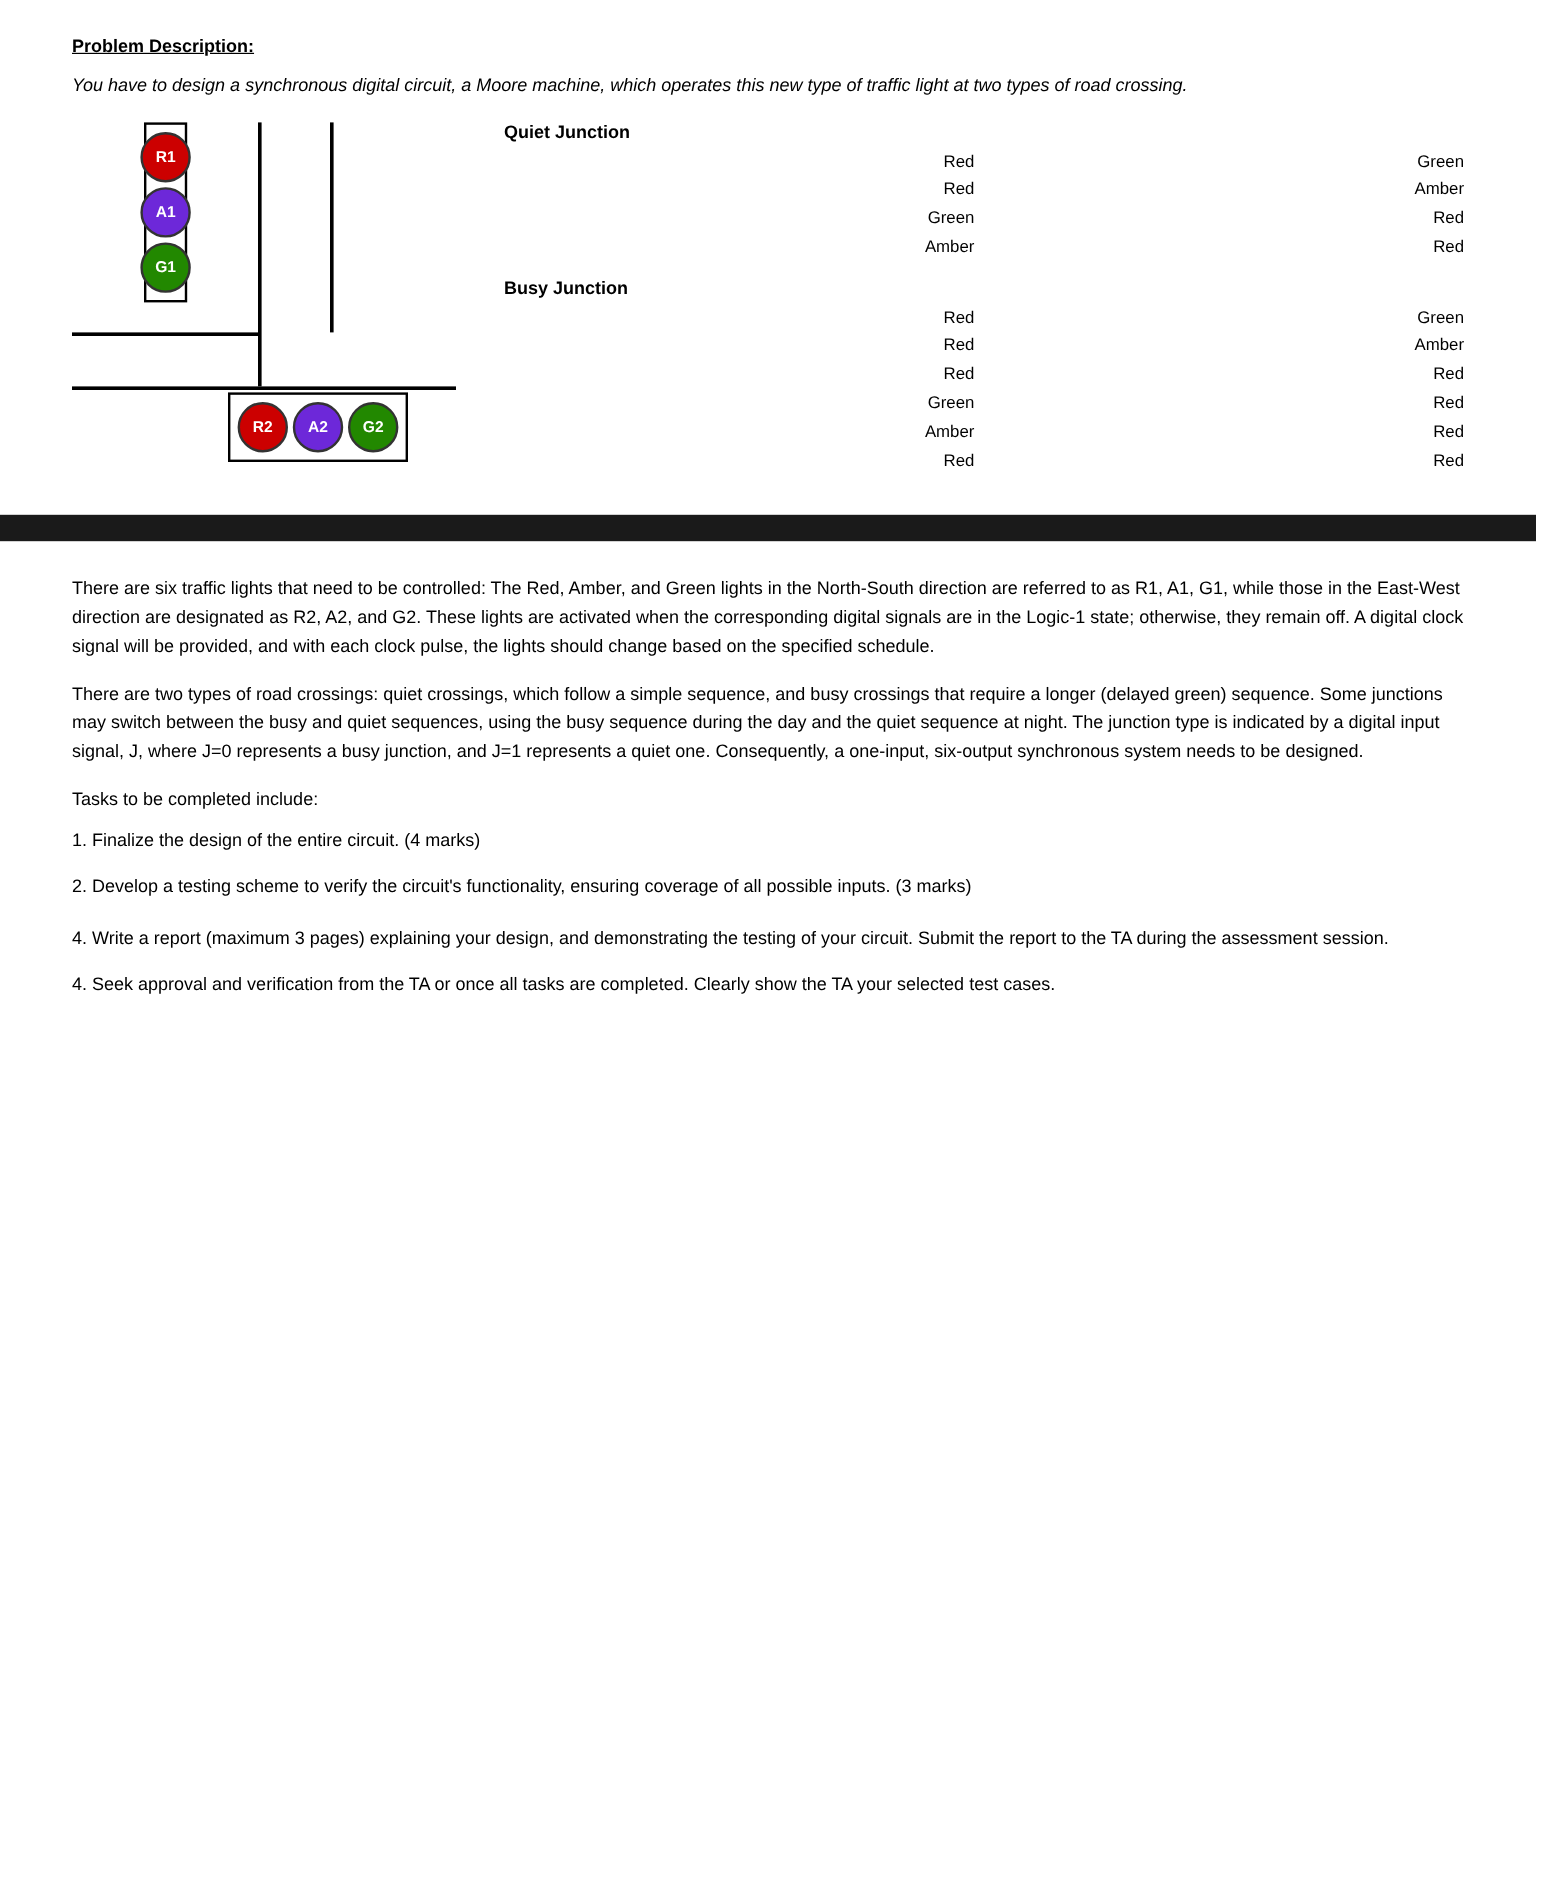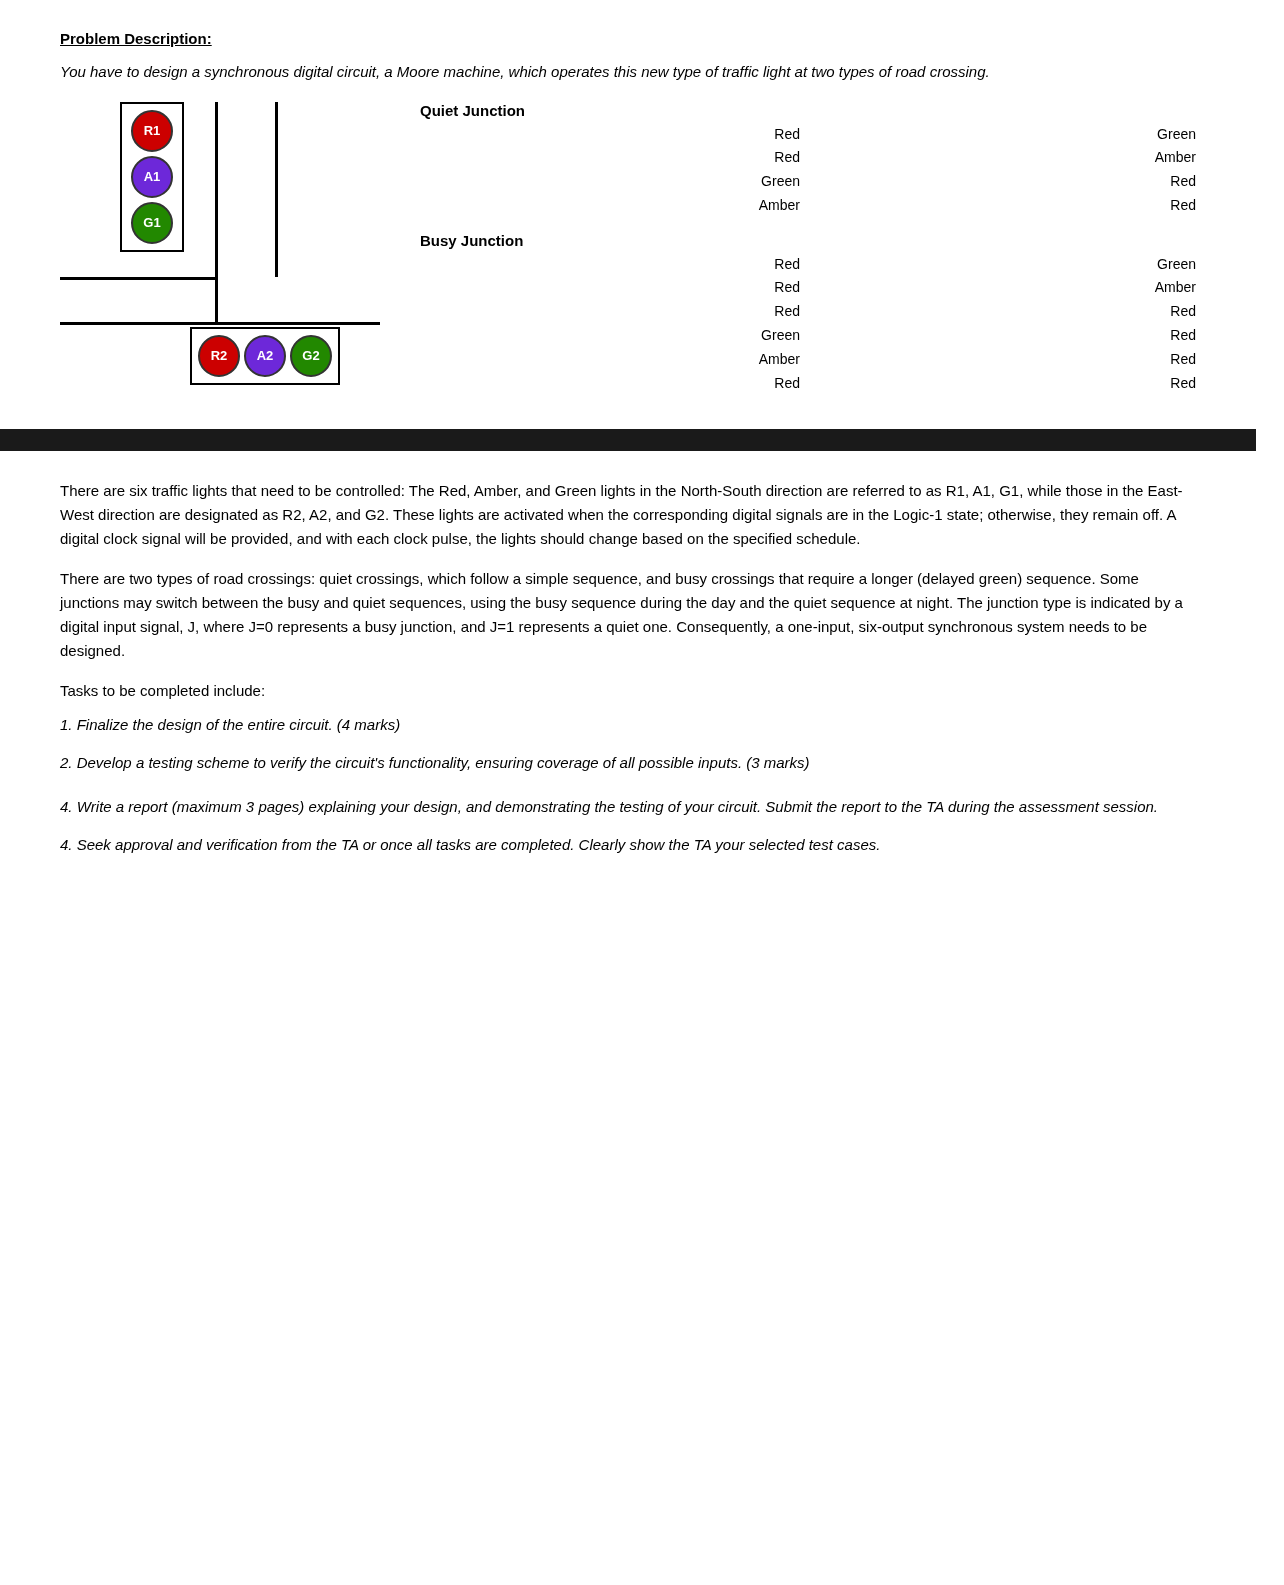--- a/index.html
+++ b/index.html
@@ -6,21 +6,21 @@
     body {
       font-family: Arial, sans-serif;
       font-size: 15px;
       background: #fff;
       color: #000;
       width: 1284px;
       min-height: 1585px;
     }
 
     .page-container {
-      padding: 30px 88px 40px 60px;
+      padding: 30px 64px 40px 60px;
     }
 
     .problem-title {
       font-weight: bold;
       text-decoration: underline;
       margin-bottom: 14px;
       font-size: 15px;
     }
 
     .intro-text {
@@ -47,21 +47,21 @@
     }
 
     
     .ns-light-box {
       border: 2px solid #000;
       padding: 6px;
       display: flex;
       flex-direction: column;
       align-items: center;
       gap: 4px;
-      width: 64px;
+      width: 36px;
       position: absolute;
       top: 0;
       left: 60px;
     }
 
     .light-circle {
       width: 42px;
       height: 42px;
       border-radius: 50%;
       display: flex;
@@ -173,21 +173,20 @@
       line-height: 1.6;
     }
 
     .tasks-intro {
       margin-bottom: 10px;
     }
 
     .task-item {
       margin-bottom: 14px;
       line-height: 1.6;
-      font-style: italic;
     }
   </style>
 </head>
 <body>
 
 <div class="page-container">
 
   <div class="problem-title">Problem Description:</div>
 
   <p class="intro-text">You have to design a synchronous digital circuit, a Moore machine, which operates this new type of traffic light at two types of road crossing.</p>

